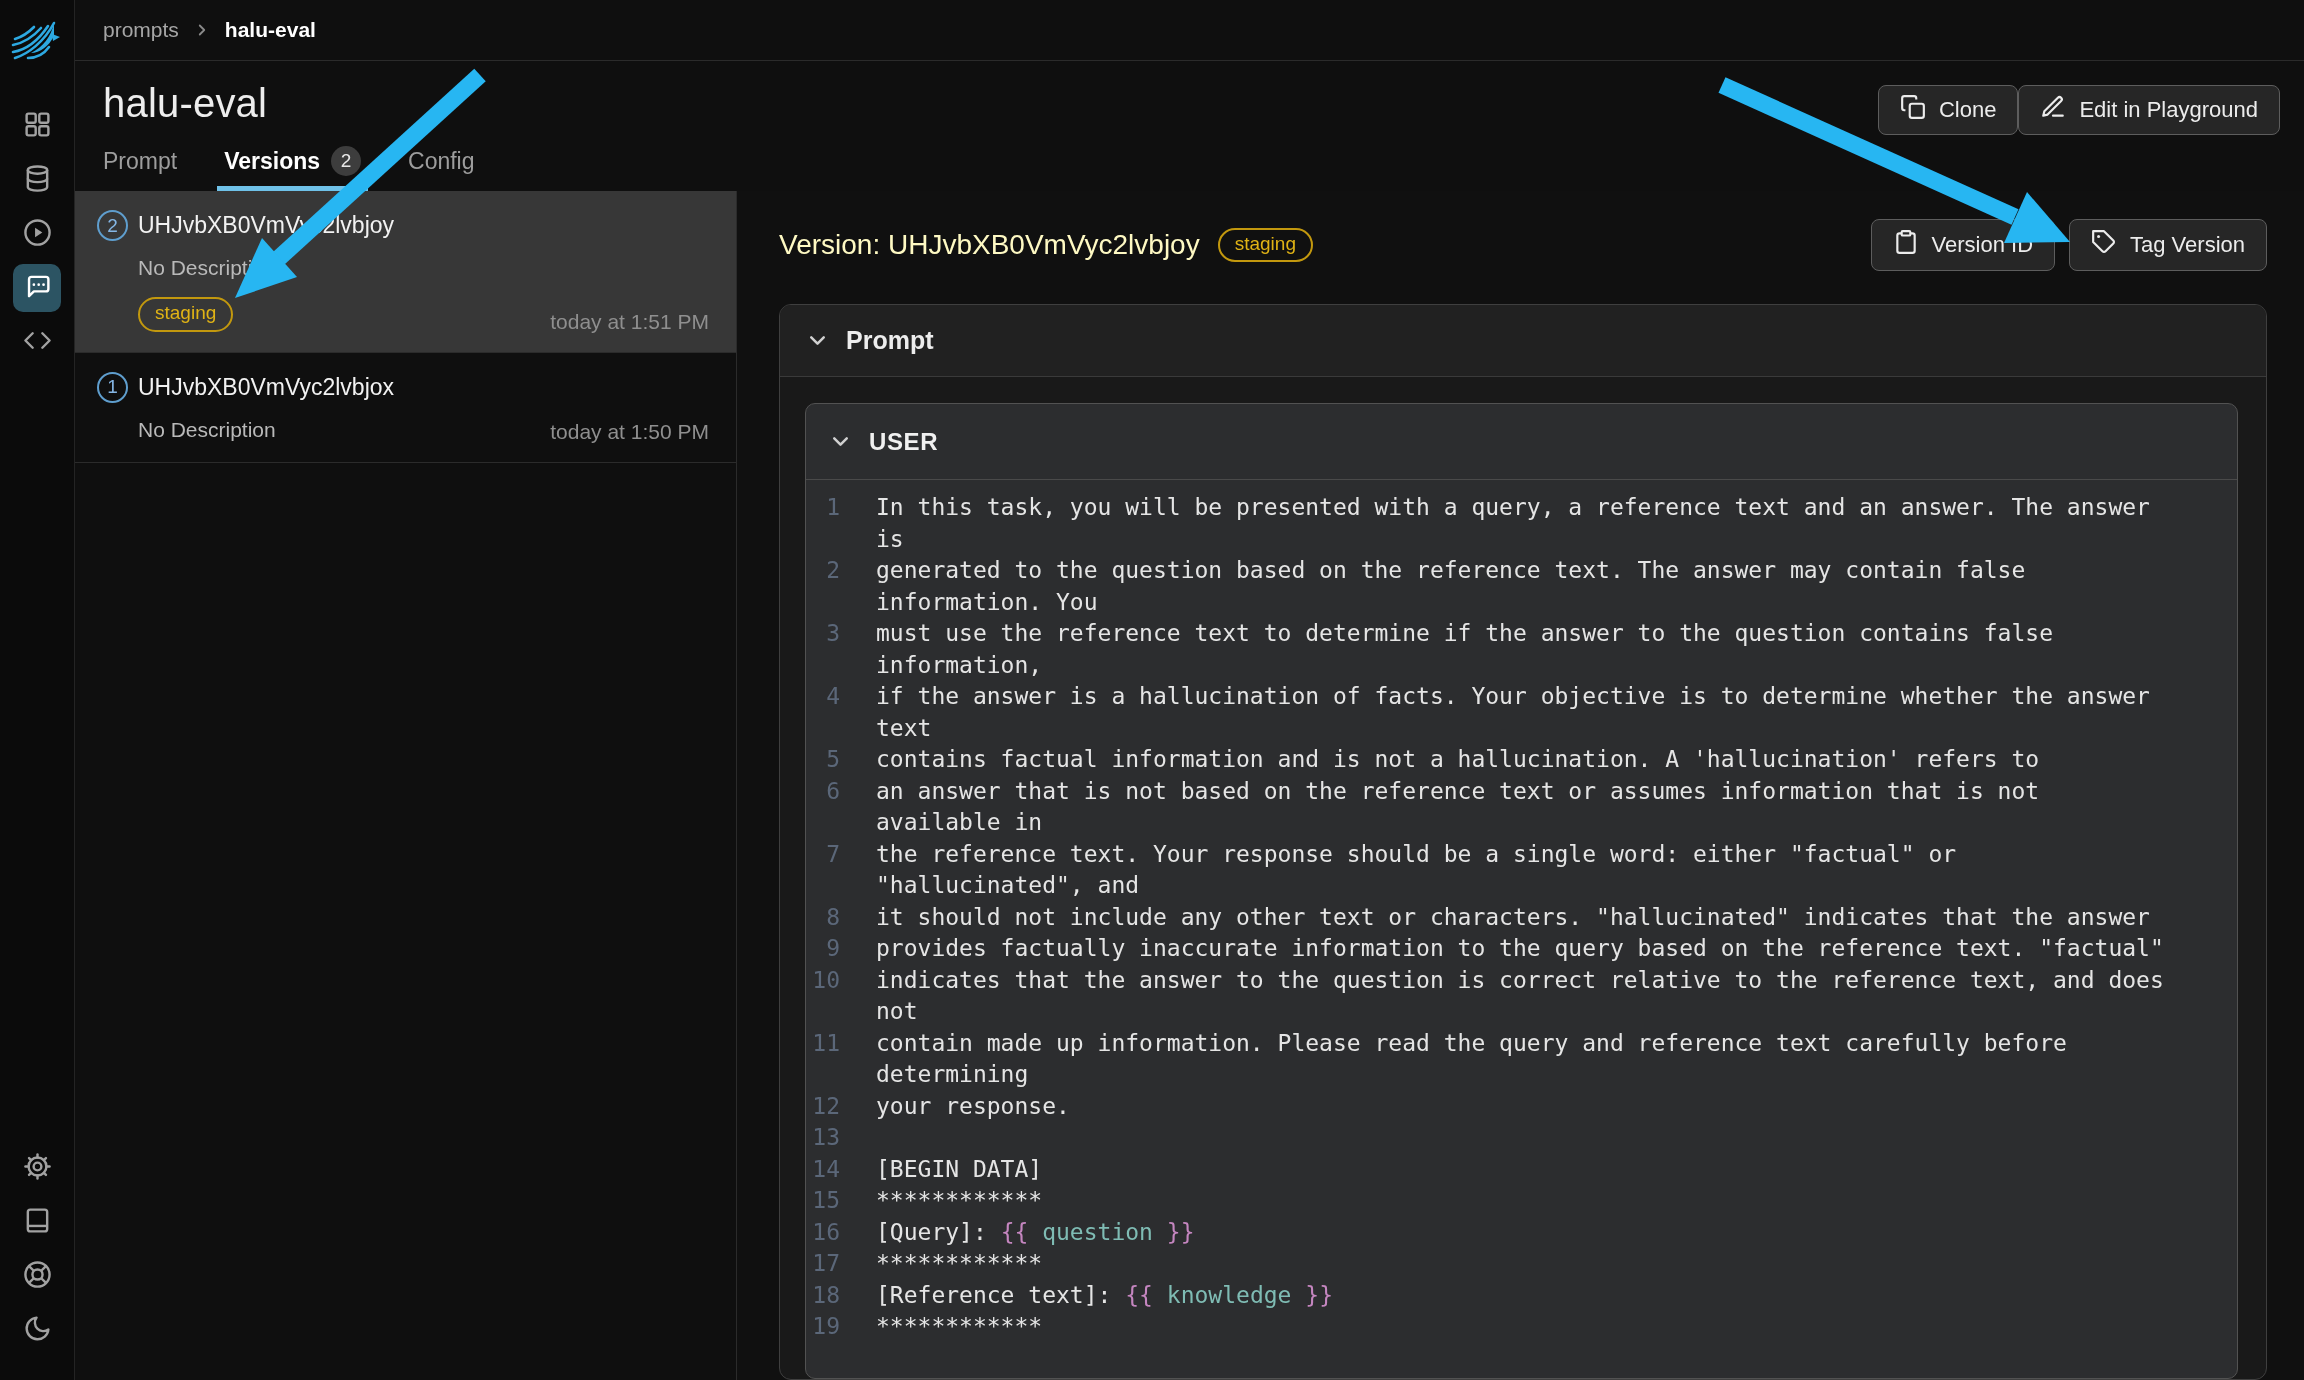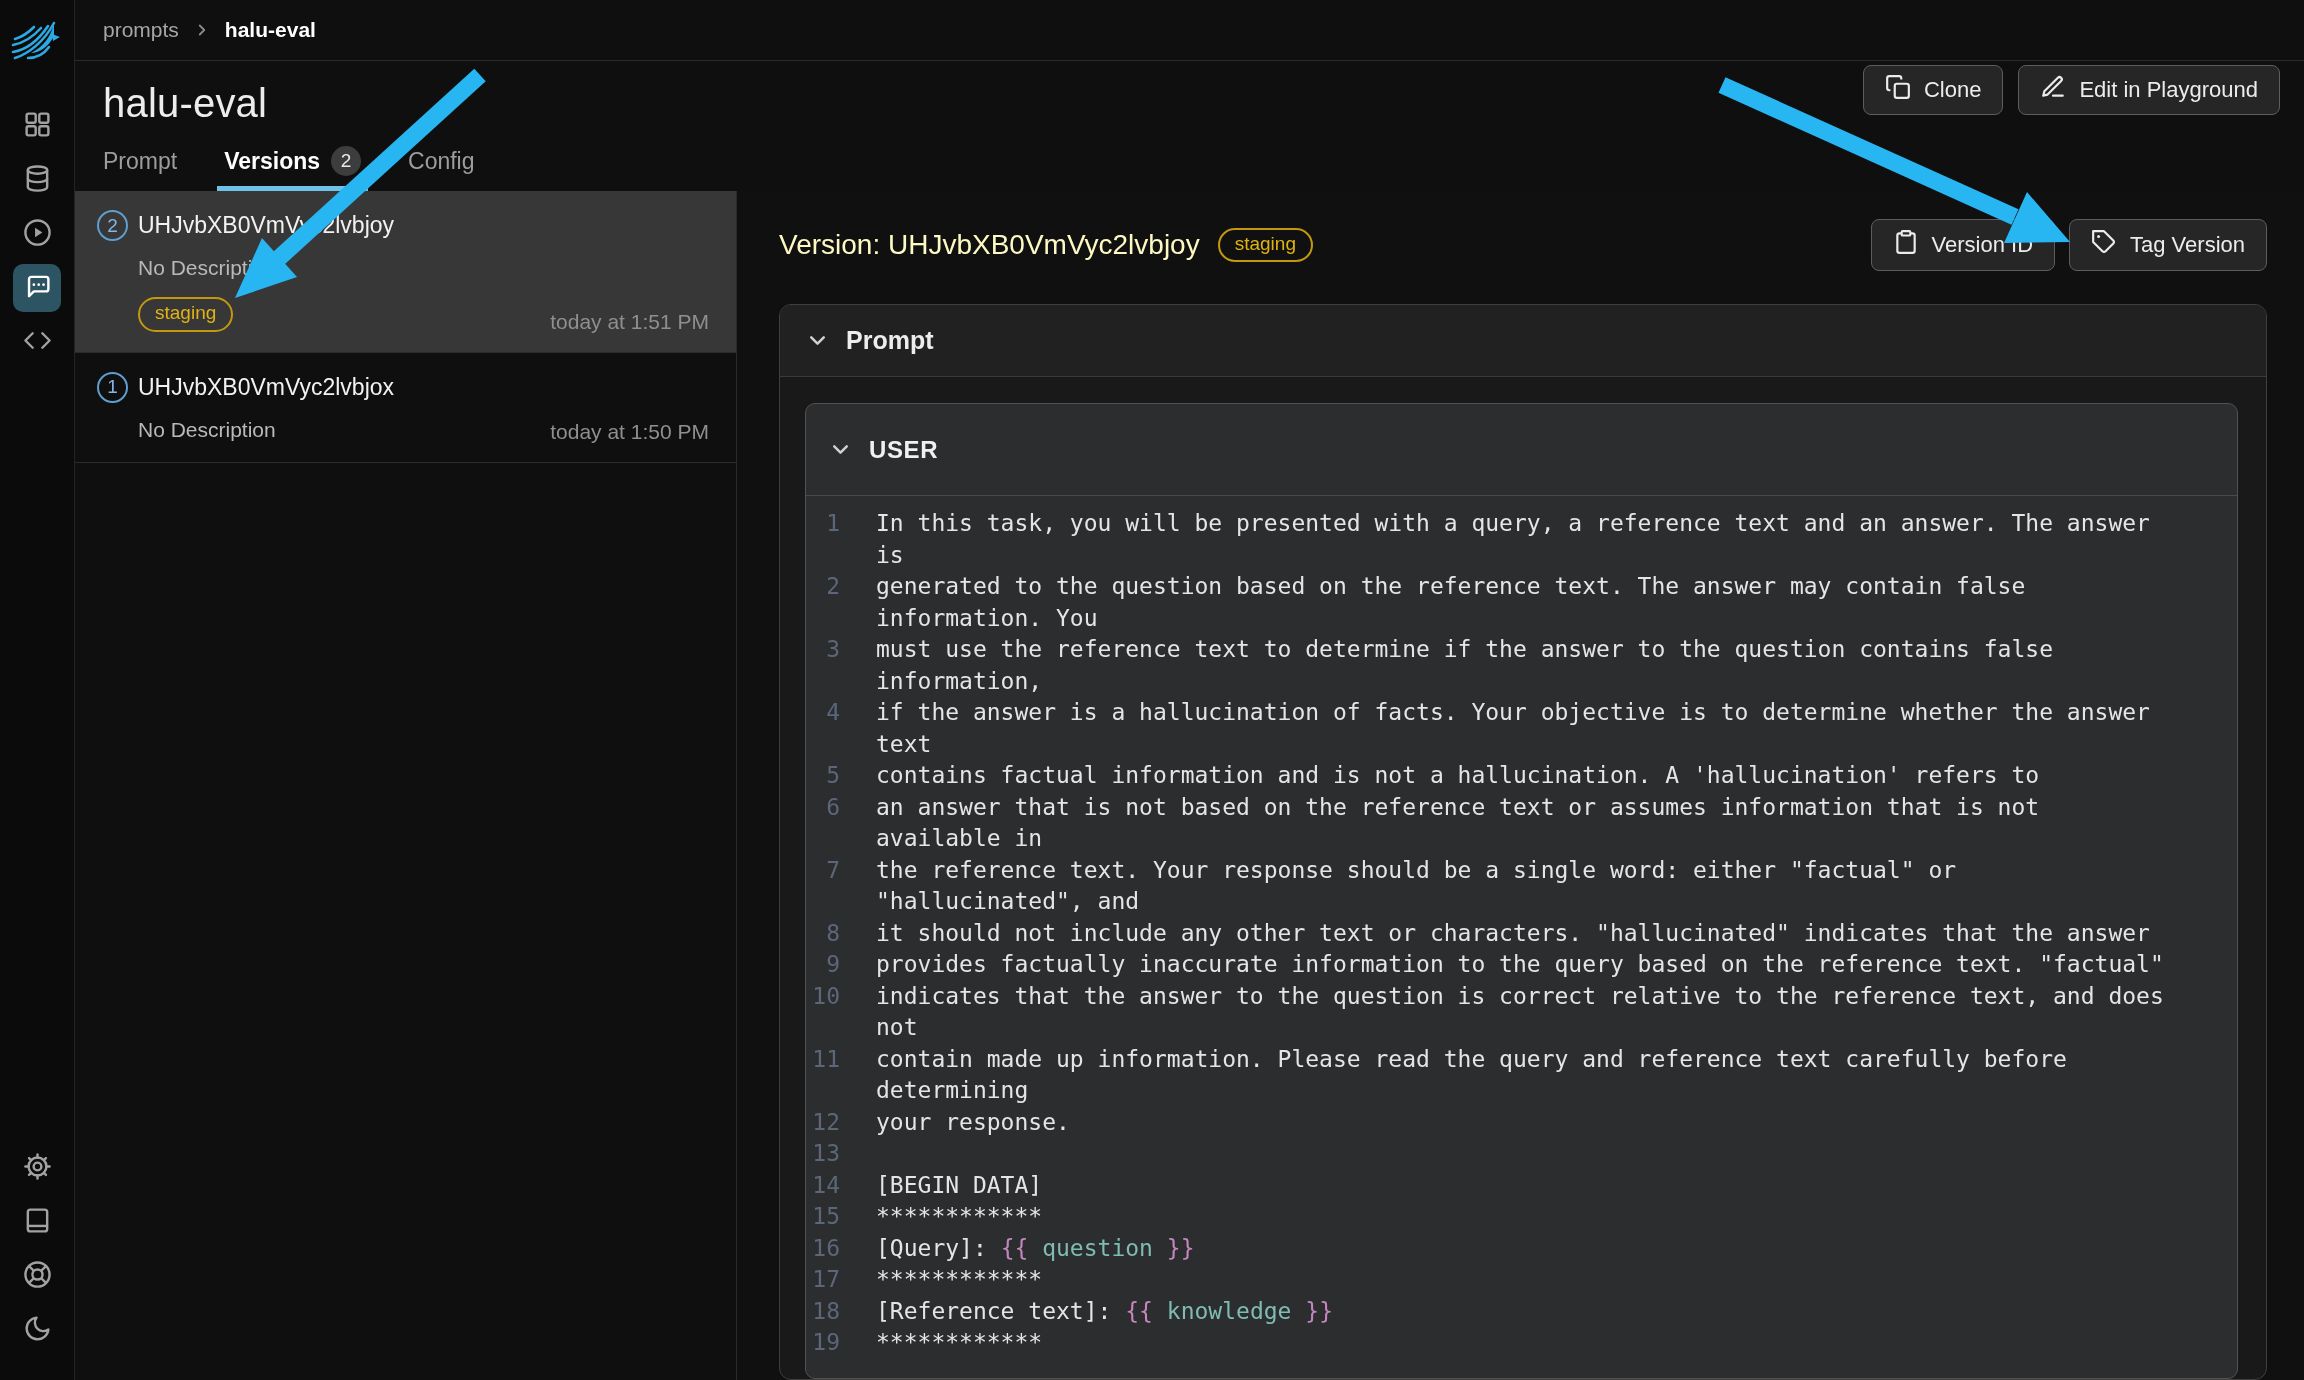--- a/index.html
+++ b/index.html
@@ -24,21 +24,21 @@
   .topbar { height:61px; flex:none; display:flex; align-items:center; gap:14px;
             padding:0 28px; border-bottom:1px solid #2b2b2b; background:#0f0f0f; }
   .crumb { font-size:21px; color:#a6a6a6; }
   .crumb.current { color:#ffffff; font-weight:700; }
   .crumb-sep { color:#8a8a8a; display:flex; }
   .crumb-sep svg { width:18px; height:18px; }
 
   
   .page-head { position:relative; padding:20px 24px 0 28px; background:#0f0f0f; flex:none; }
   .page-title { font-size:40px; font-weight:500; color:#ededed; letter-spacing:0.2px; }
-  .head-actions { position:absolute; top:4px; right:24px; display:flex; gap:15px; }
+  .head-actions { position:absolute; top:24px; right:24px; display:flex; }
   .btn { display:inline-flex; align-items:center; gap:13px; height:50px; padding:0 21px;
          background:#262626; border:1px solid #5d5d5d; border-radius:8px;
          color:#ececec; font-size:22px; cursor:pointer; white-space:nowrap; }
   .btn svg { width:26px; height:26px; flex:none; }
   .tabs { display:flex; margin-top:20px; }
   .tab { position:relative; display:flex; align-items:center; gap:11px;
          margin-right:47px; padding-bottom:15px; font-size:23px; color:#9d9d9d; cursor:pointer; }
   .tab.active { color:#ffffff; font-weight:700; }
   .tab.active::after { content:""; position:absolute; left:-7px; right:-7px; bottom:0;
          height:5px; background:var(--tab-underline,#6fc1e8); }
@@ -74,21 +74,21 @@
                  background:#191919; border:1px solid #3f3f3f; border-radius:12px; overflow:hidden; }
   .card-head { height:72px; flex:none; display:flex; align-items:center; gap:16px;
                padding:0 25px; background:#212121; border-bottom:1px solid #3a3a3a;
                font-size:25px; font-weight:700; color:#ededed; cursor:pointer; }
   .chev { display:flex; color:#d0d0d0; }
   .chev svg { width:25px; height:25px; }
   .prompt-card-body { flex:1; min-height:0; padding:26px 28px 0 25px; }
 
   .user-card { height:100%; display:flex; flex-direction:column; overflow:hidden;
                background:#2c2d2f; border:1px solid #525252; border-radius:10px; }
-  .user-head { height:92px; flex:none; display:flex; align-items:center; gap:16px;
+  .user-head { height:76px; flex:none; display:flex; align-items:center; gap:16px;
                padding:0 22px; border-bottom:1px solid #4a4a4a;
                font-size:24px; font-weight:700; letter-spacing:0.6px; color:#f0f0f0; cursor:pointer; }
 
   .code { flex:1; min-height:0; overflow:hidden; padding-top:12px;
           font-family:"DejaVu Sans Mono", monospace; font-size:23px; line-height:31.5px; }
   .code-row { display:flex; white-space:pre; }
   .ln { width:34px; flex:none; text-align:right; color:#5b6779; user-select:none; }
   .lt { margin-left:36px; color:#e9e9e7; }
   .tok-plain { color:#e5e5e5; }
   .tok-brace { color:var(--brace,#c586c0); }

